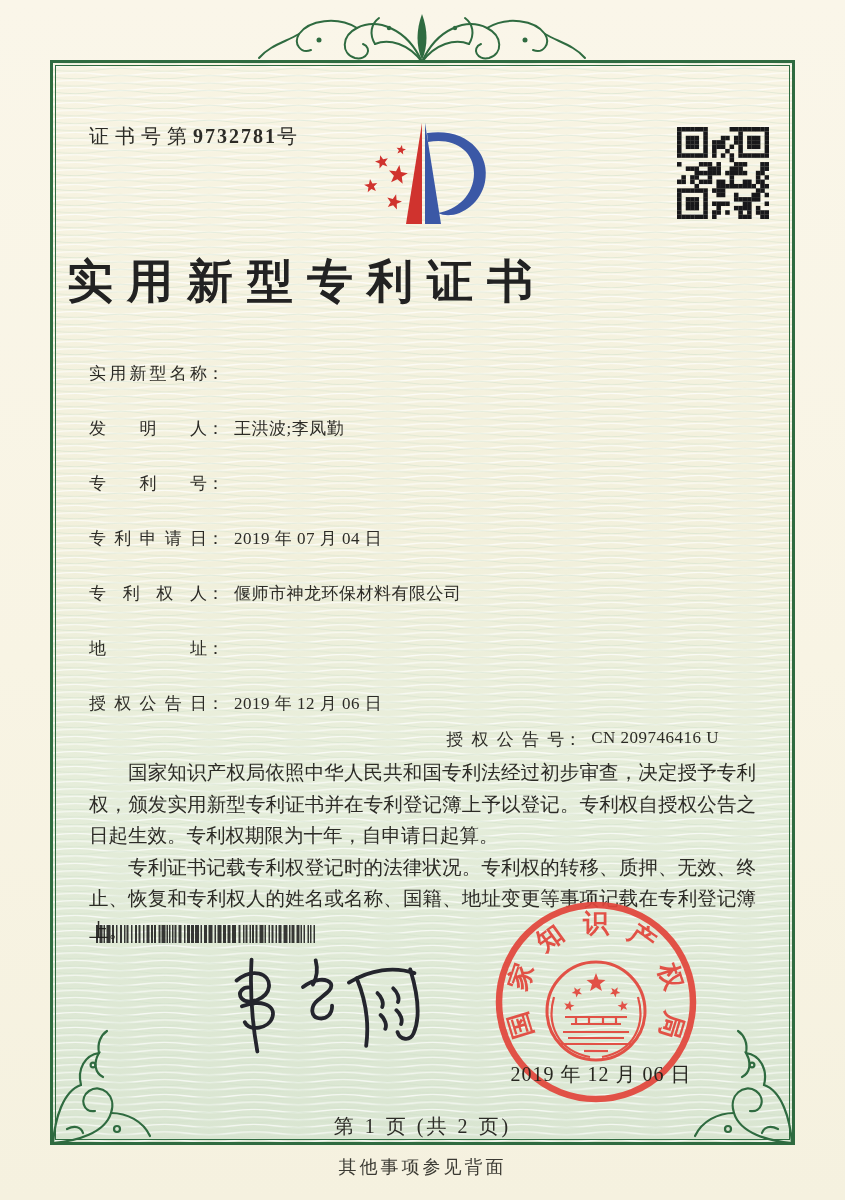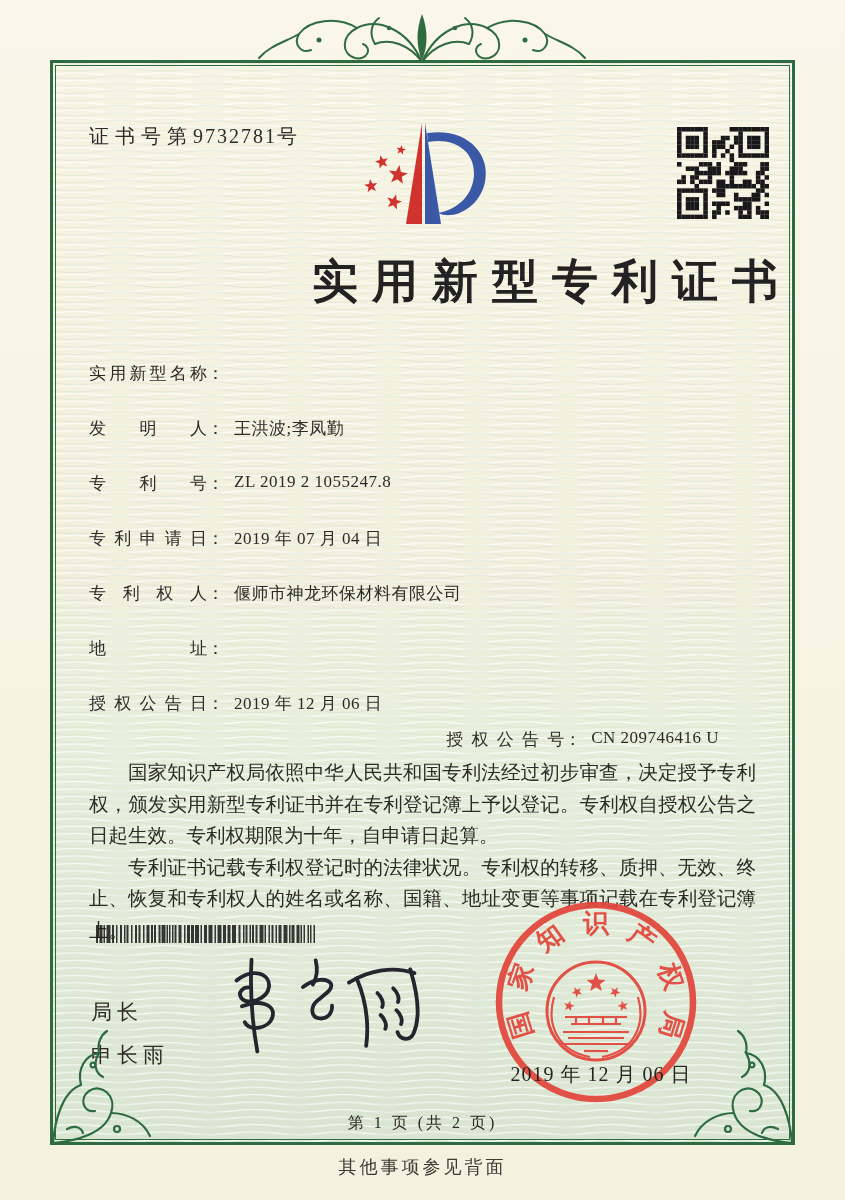--- a/index.html
+++ b/index.html
@@ -15,25 +15,25 @@
     border:3px solid var(--frame-green,#2f6b40);box-sizing:border-box;
   }
   .frame-inner{position:absolute;inset:2px;border:1px solid var(--frame-green,#2f6b40);pointer-events:none;}
   .guilloche{position:absolute;inset:0;width:100%;height:100%;}
   .top-ornament{position:absolute;left:257px;top:-2px;z-index:4;}
   .corner{position:absolute;bottom:-7px;z-index:4;}
   .corner.left{left:-6px;}
   .corner.right{right:-6px;transform:scaleX(-1);}
   
   .cert-no{position:absolute;left:36px;top:60px;font-size:20px;letter-spacing:6px;z-index:2;}
-  .cert-no .num{letter-spacing:2px;}
+  .cert-no .num{letter-spacing:2px;font-weight:bold;}
   .logo{position:absolute;left:290px;top:48px;z-index:2;}
   .qr{position:absolute;left:624px;top:64px;z-index:2;}
   .title{
-    position:absolute;left:0;right:0;top:188px;text-align:right;z-index:2;
+    position:absolute;left:0;right:0;top:188px;text-align:left;z-index:2;
     font-size:46px;font-weight:bold;letter-spacing:14px;text-indent:14px;color:#222;
   }
   
   .fields{position:absolute;left:36px;right:32px;top:299px;font-size:17px;z-index:2;}
   .field-row{height:55px;display:flex;align-items:flex-start;white-space:nowrap;}
   .field-label{display:inline-block;width:118px;flex:none;text-align:justify;text-align-last:justify;}
   .colon{flex:none;}
   .field-value{padding-left:10px;letter-spacing:.5px;}
   .grant-group{display:flex;margin-left:64px;white-space:nowrap;margin-top:36px;}
   
@@ -41,21 +41,21 @@
     font-size:19.5px;line-height:31.5px;text-align:justify;margin-top:46px;}
   .paragraphs p{margin:0;text-indent:2em;}
   
   .barcode{position:absolute;left:43px;top:862px;z-index:2;}
   .officer{position:absolute;left:38px;top:928px;z-index:2;font-size:21px;letter-spacing:5px;line-height:43px;}
   .signature{position:absolute;left:165px;top:885px;z-index:3;}
   .seal{position:absolute;left:438px;top:834px;z-index:3;opacity:.93;}
   .seal text{font-family:"Liberation Serif","DejaVu Serif",serif;}
   .seal-date{position:absolute;left:448px;top:998px;width:200px;text-align:center;z-index:4;
     font-size:20px;letter-spacing:1px;color:#26261f;}
-  .page-no{position:absolute;left:0;right:0;top:1050px;text-align:center;font-size:16px;letter-spacing:3px;z-index:2;}
+  .page-no{position:absolute;left:0;right:0;top:1050px;text-align:center;font-size:20px;letter-spacing:3px;z-index:2;}
   .back-note{position:absolute;left:0;right:0;top:1155px;text-align:center;font-size:18px;letter-spacing:3px;color:#3b3a33;}
 </style>
 </head>
 <body>
 
 <div class="page">
 
   <div class="frame">
     <svg class="guilloche" viewBox="0 0 745 1085" preserveAspectRatio="none" xmlns="http://www.w3.org/2000/svg">
       <defs>
@@ -359,21 +359,20 @@
           <span class="colon">：</span>
       </div>
       <div class="field-row">
         <span class="field-label">发明人</span>
           <span class="colon">：</span>
           <span class="field-value">王洪波;李凤勤</span>
       </div>
       <div class="field-row">
         <span class="field-label">专利号</span>
           <span class="colon">：</span>
-          <span class="field-value">ZL 2019 2 1055247.8</span>
       </div>
       <div class="field-row">
         <span class="field-label">专利申请日</span>
           <span class="colon">：</span>
           <span class="field-value">2019 年 07 月 04 日</span>
       </div>
       <div class="field-row">
         <span class="field-label">专利权人</span>
           <span class="colon">：</span>
           <span class="field-value">偃师市神龙环保材料有限公司</span>
@@ -451,24 +450,20 @@
         <rect x="193.0" y="0" width="1.5" height="18" fill="#1c1c1c" opacity="0.88"></rect>
         <rect x="195.5" y="0" width="3" height="18" fill="#1c1c1c" opacity="0.88"></rect>
         <rect x="200.5" y="0" width="3" height="18" fill="#1c1c1c" opacity="0.88"></rect>
         <rect x="204.5" y="0" width="1.5" height="18" fill="#1c1c1c" opacity="0.88"></rect>
         <rect x="207.5" y="0" width="1.5" height="18" fill="#1c1c1c" opacity="0.88"></rect>
         <rect x="211.5" y="0" width="1.5" height="18" fill="#1c1c1c" opacity="0.88"></rect>
         <rect x="214.0" y="0" width="1.5" height="18" fill="#1c1c1c" opacity="0.88"></rect>
         <rect x="217.5" y="0" width="1.5" height="18" fill="#1c1c1c" opacity="0.88"></rect>
       </svg>
 
-    <div class="officer">
-      <div>局长</div>
-      <div>申长雨</div>
-    </div>
 
     <svg class="signature" width="215" height="115" viewBox="0 0 215 115">
       <g stroke="#24252d" stroke-width="3.8" fill="none" stroke-linecap="round" stroke-linejoin="round" transform="rotate(-3 105 57)">
         <path d="M36,8 C33,36 33,68 37,100"></path>
         <path d="M20,28 C36,16 54,22 52,36 C50,48 30,54 24,46 C20,40 26,34 34,36"></path>
         <path d="M24,54 C42,48 58,54 54,66 C50,78 30,80 26,70"></path>
         <path d="M100,12 C102,22 100,30 96,36"></path>
         <path d="M86,38 C98,30 110,30 114,36 C116,42 108,46 100,52 C92,58 92,68 100,70 C108,72 114,66 114,58"></path>
         <path d="M140,32 C148,54 150,78 146,100"></path>
         <path d="M132,36 C154,24 178,22 198,30"></path>

